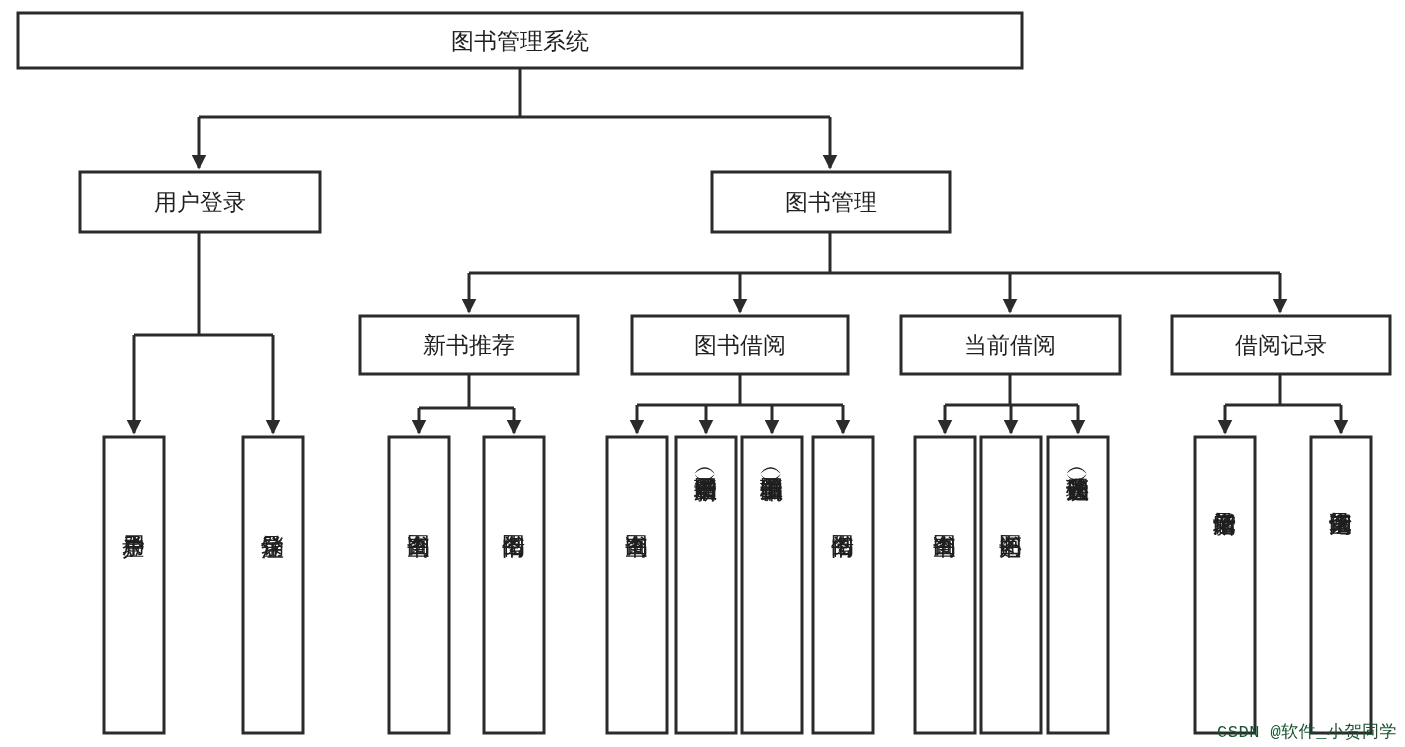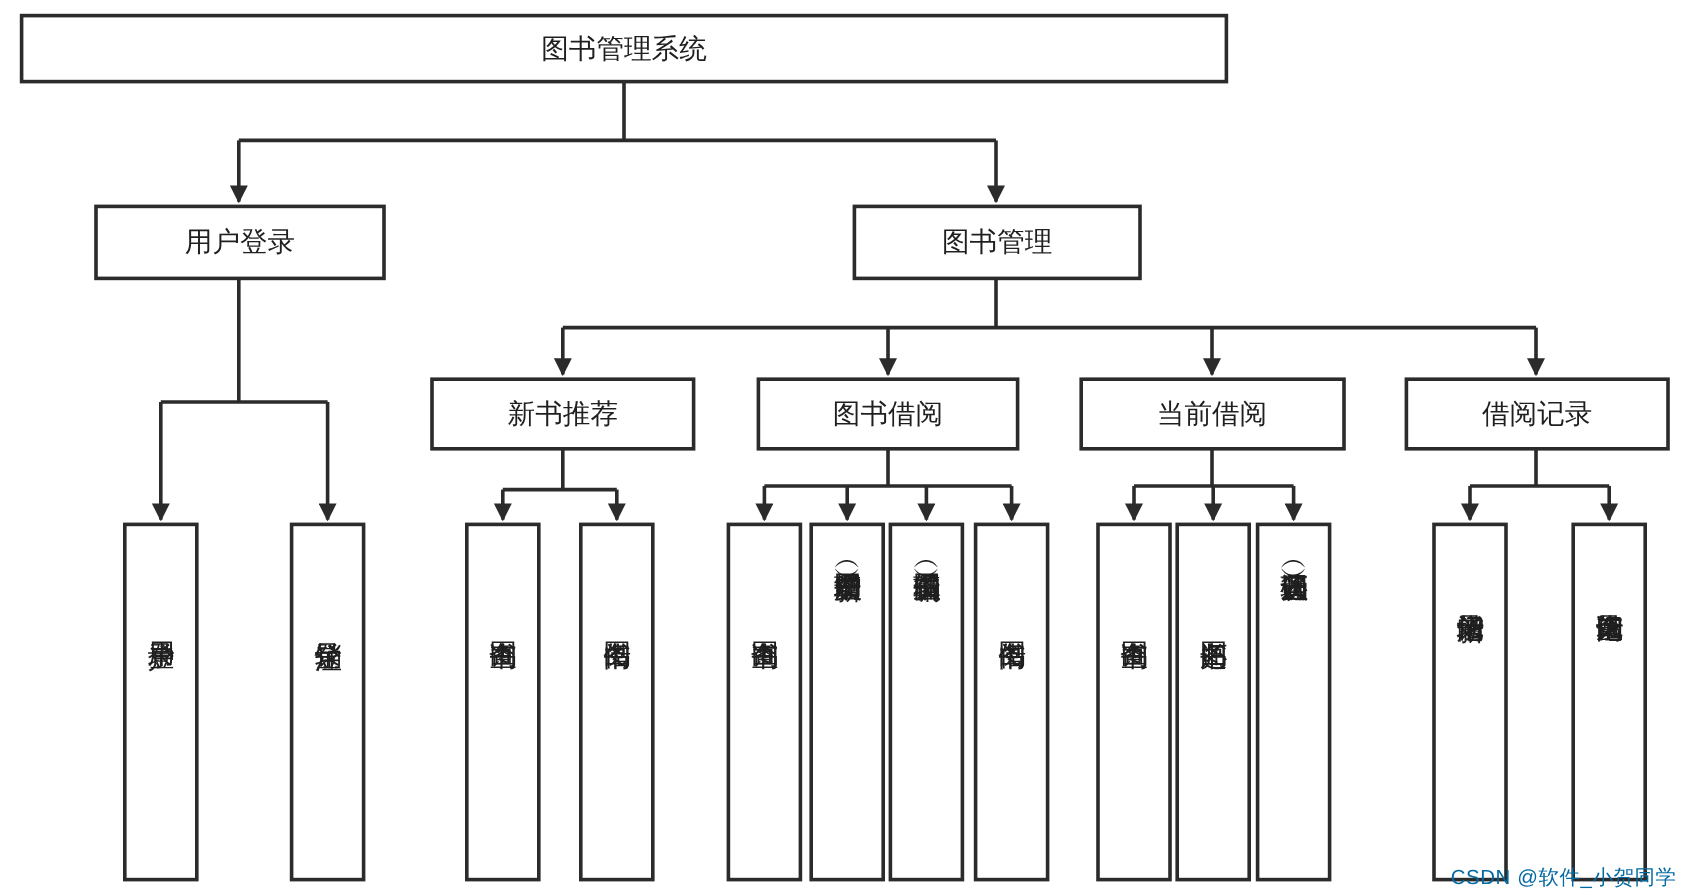--- a/index.html
+++ b/index.html
@@ -6,22 +6,22 @@
   body{width:1405px;height:747px;overflow:hidden;
        font-family:"DejaVu Sans","Liberation Sans",sans-serif;}
   #stage{position:relative;width:1405px;height:747px;background:#fff;}
   svg#diagram{position:absolute;left:0;top:0;width:1405px;height:747px;}
   .node-rect{fill:#ffffff;stroke:#2b2b2b;stroke-width:3;}
   .link{stroke:#2b2b2b;stroke-width:3;fill:none;}
   .node-label{fill:#1f1f1f;font-family:"DejaVu Sans","Liberation Sans",sans-serif;
               font-size:23px;text-anchor:middle;dominant-baseline:middle;}
   .node-label-v{fill:#1f1f1f;font-family:"DejaVu Sans","Liberation Sans",sans-serif;
               font-size:23px;text-anchor:middle;}
-  .watermark{position:absolute;right:8px;bottom:4px;color:#0369a1;font-size:17px;
-             font-family:Liberation Sans, sans-serif;letter-spacing:.5px;
+  .watermark{position:absolute;right:8px;bottom:4px;color:#14532d;font-size:17px;
+             font-family:Liberation Mono, monospace;letter-spacing:.5px;
              user-select:none;white-space:nowrap;}
 </style>
 </head>
 <body>
 
 <div id="stage">
 
   <svg id="diagram" viewBox="0 0 1405 747">
     <defs>
       <marker id="arrow" viewBox="0 0 10 10" refX="9" refY="5" markerWidth="5" markerHeight="5" orient="auto-start-reverse">

